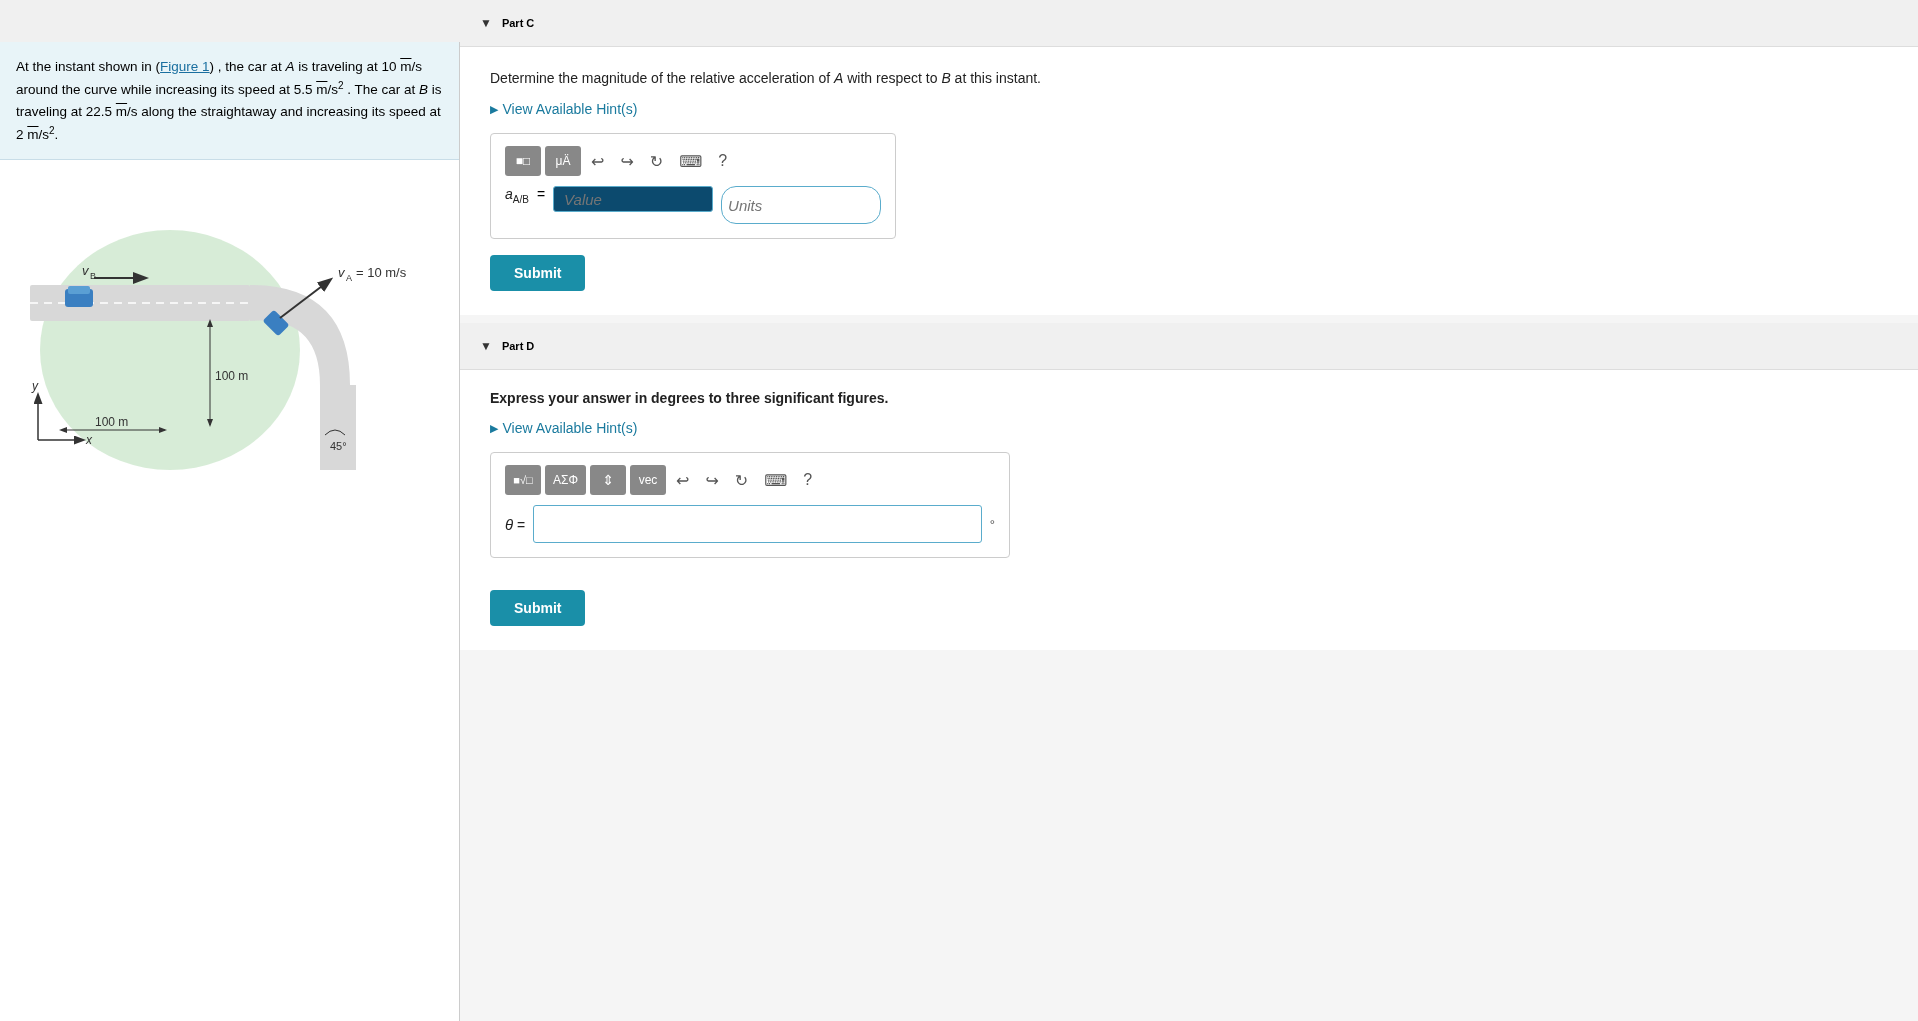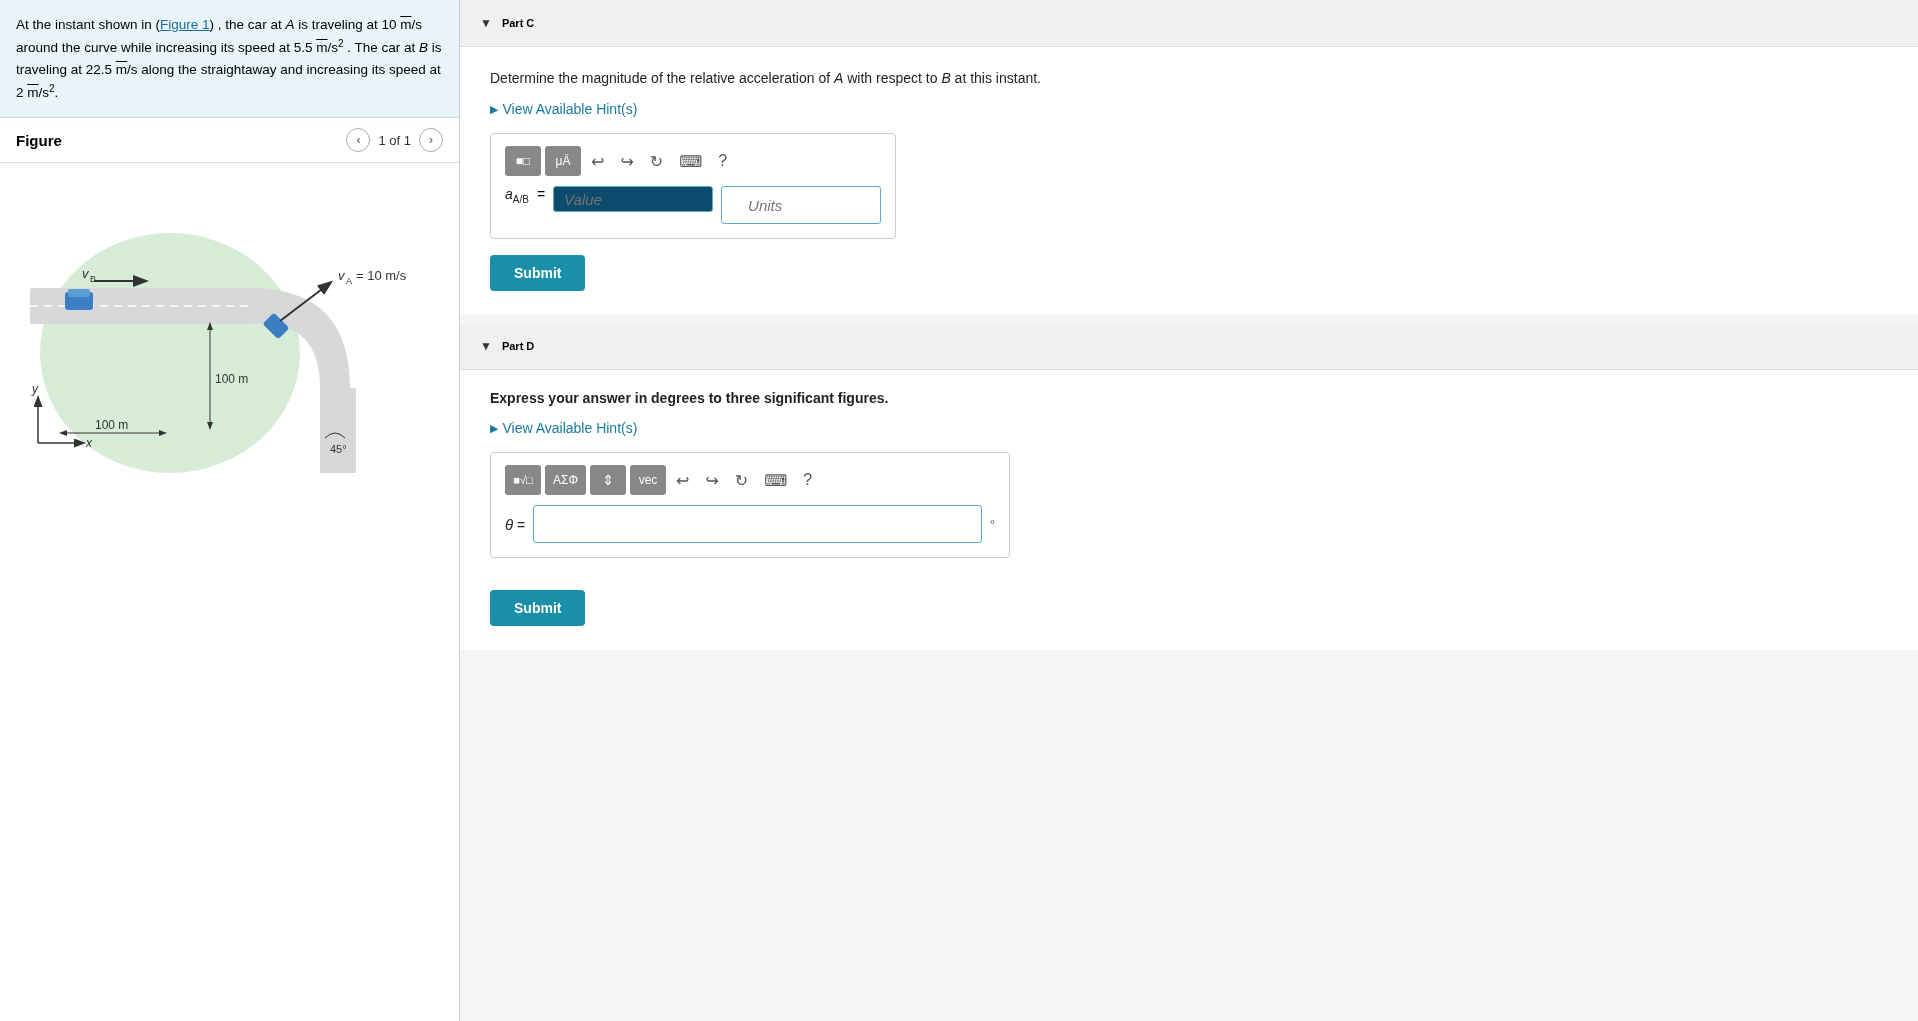--- a/index.html
+++ b/index.html
@@ -14,20 +14,21 @@
     }
 
     
     .left-panel {
       width: 460px;
       min-width: 460px;
       background: #f0abfc;
       display: flex;
       flex-direction: column;
       border-right: 1px solid #ccc;
+      margin-top: 42px;
     }
 
     .problem-text {
       background: #e8f4f8;
       padding: 14px 16px;
       font-size: 13.5px;
       line-height: 1.6;
       border-bottom: 1px solid #c8dde8;
     }
 
@@ -229,22 +230,22 @@
       font-style: italic;
       color: #aaa;
       width: 160px;
       height: 26px;
       background: #0c4a6e;
       outline: none;
     }
 
     .eq-input-units {
       border: 1.5px solid #5aaccc;
-      border-radius: 3px;
-      padding: 6px 26px;
+      border-radius: 15px;
+      padding: 6px 6px;
       font-size: 15px;
       font-style: italic;
       color: #aaa;
       width: 160px;
       height: 38px;
       background: #fff;
       outline: none;
     }
 
     .eq-input-theta {
@@ -303,28 +304,20 @@
 
   <div class="problem-text">
     <span>
       At the instant shown in (<a>Figure 1</a>) , the car at <span class="var">A</span> is traveling
       at 10 <span style="text-decoration:overline">m</span>/s around the curve while increasing its speed at
       5.5 <span style="text-decoration:overline">m</span>/s<sup>2</sup> . The car at <span class="var">B</span> is traveling at 22.5 <span style="text-decoration:overline">m</span>/s along the
       straightaway and increasing its speed at 2 <span style="text-decoration:overline">m</span>/s<sup>2</sup>.
     </span>
   </div>
 
-  <div class="figure-header">
-    <span class="figure-title">Figure</span>
-    <div class="figure-nav">
-      <button class="nav-btn">‹</button>
-      <span class="figure-count">1 of 1</span>
-      <button class="nav-btn">›</button>
-    </div>
-  </div>
 
   <div class="figure-container">
     <div class="figure-scroll-area">
       
       <svg width="420" height="310" viewBox="0 0 420 310">
 
         <ellipse cx="160" cy="180" rx="130" ry="120" fill="rgba(140,200,140,0.35)"></ellipse>
 
         <rect x="20" y="115" width="220" height="36" fill="#d8d8d8" rx="2"></rect>
 

